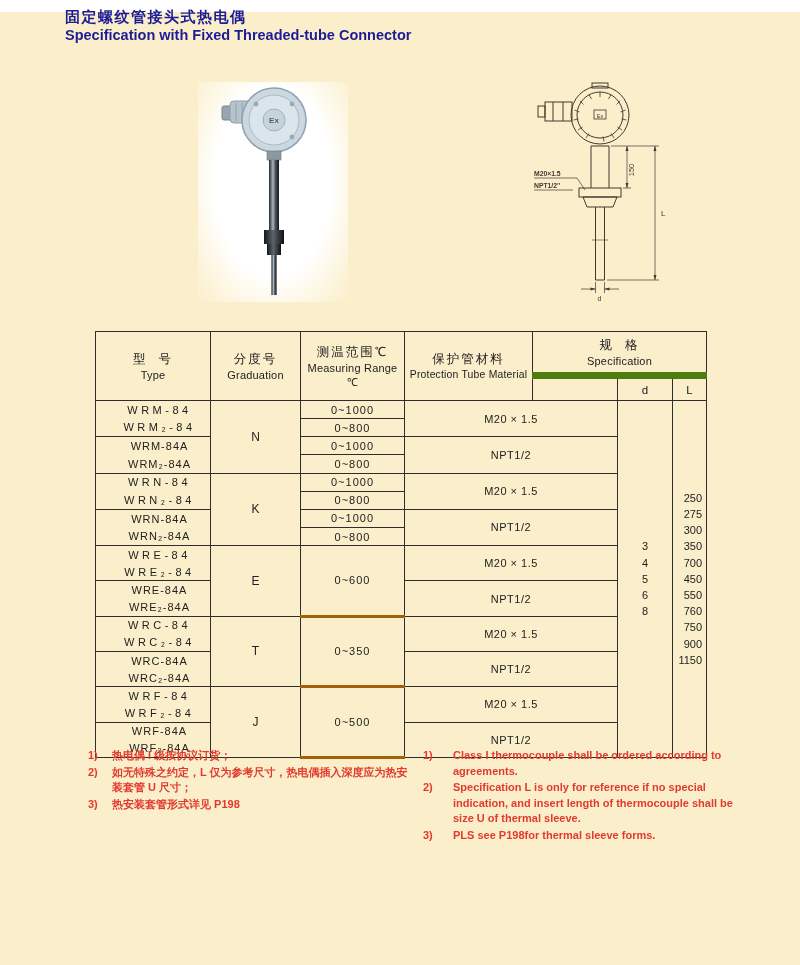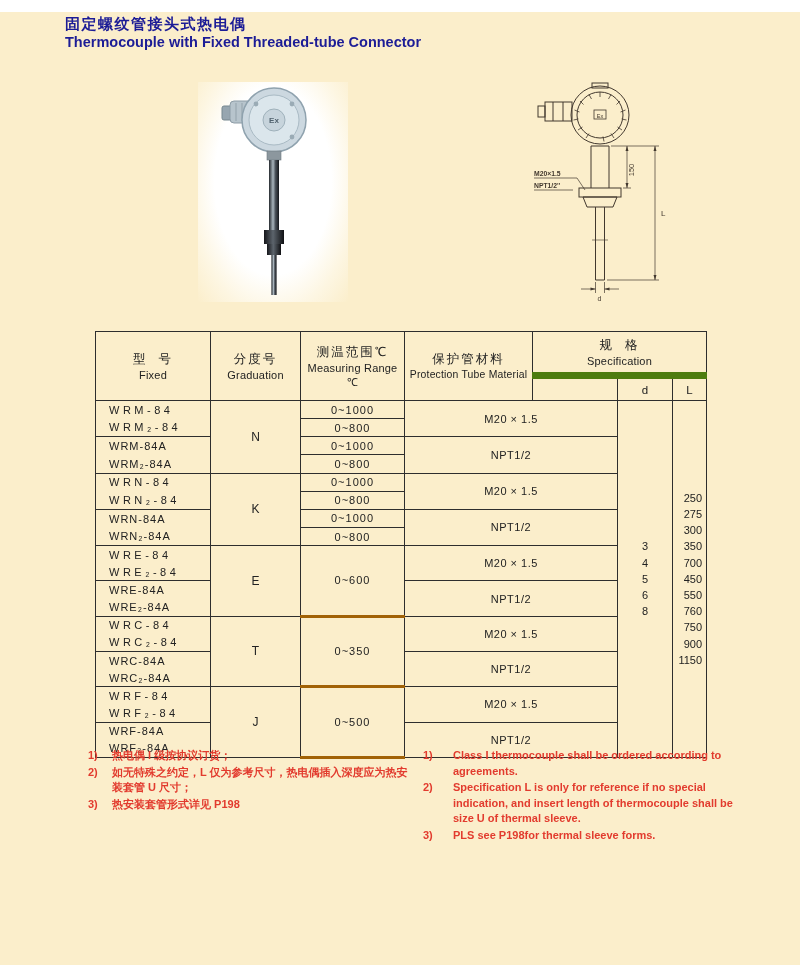--- a/index.html
+++ b/index.html
@@ -6,21 +6,21 @@
   body{
     width:800px;height:965px;position:relative;
     background:#fbeecb;
     font-family:"Liberation Sans", sans-serif;
     color:#1f1f1f;
     overflow:hidden;
   }
   .top-strip{position:absolute;top:0;left:0;width:800px;height:12px;background:#ffffff;}
 
   
-  .titles{position:absolute;left:65px;top:15px;}
+  .titles{position:absolute;left:65px;top:8px;}
   .title-zh{font-size:15px;font-weight:bold;color:#1c1c96;letter-spacing:1.5px;line-height:18px;}
   .title-en{font-size:14.5px;font-weight:bold;color:#1c1c96;line-height:19px;}
 
   
   .photo-wrap{position:absolute;left:198px;top:82px;width:150px;height:220px;
     background:radial-gradient(ellipse at 50% 45%, #ffffff 55%, #fdf6e2 78%, #fbeecb 100%);}
 
   
   .drawing-wrap{position:absolute;left:533px;top:80px;width:140px;height:225px;}
 
@@ -39,21 +39,21 @@
   .hz{font-size:12.5px;letter-spacing:2px;line-height:17px;white-space:pre;}
   .he{font-size:11px;line-height:14px;letter-spacing:0.2px;}
   .he-small{font-size:10.4px;line-height:13px;}
   .h-type,.h-grad,.h-range,.h-mat{border-right:1px solid #2e2e2e;border-bottom:1px solid #2e2e2e;}
   .h-spec{border-bottom:7px solid #4d7c0f;}
   .h-gap{border-right:1px solid #2e2e2e;}
   .h-d{border-right:1px solid #2e2e2e;font-size:11.5px;}
   .h-l{font-size:11.5px;}
 
   tbody td{height:17.15px;vertical-align:middle;}
-  td.ty{border-right:1px solid #2e2e2e;text-align:left;padding-left:13px;white-space:nowrap;}
+  td.ty{border-right:1px solid #2e2e2e;text-align:center;padding-left:13px;white-space:nowrap;}
   td.ty.tw{letter-spacing:3.5px;}
   td.ty.tn{letter-spacing:1px;}
   td.ty.bb{border-bottom:1px solid #2e2e2e;}
   td.gr{border-right:1px solid #2e2e2e;border-bottom:1px solid #2e2e2e;text-align:center;font-size:12px;}
   td.rg{border-right:1px solid #2e2e2e;text-align:center;letter-spacing:1px;}
   td.rg.rb{border-bottom:1px solid #2e2e2e;}
   td.rg.rs{border-bottom:3px solid #a16207;}
   td.mt{border-right:1px solid #2e2e2e;border-bottom:1px solid #2e2e2e;text-align:center;letter-spacing:0.5px;}
   td.dc{border-right:1px solid #2e2e2e;text-align:center;}
   td.lc{text-align:right;padding-right:4px;}
@@ -69,21 +69,21 @@
   .notes-en .note .num{flex:0 0 30px;}
   .note .txt{flex:1;}
 </style>
 </head>
 <body>
 
 <div class="top-strip"></div>
 
 <div class="titles">
   <div class="title-zh">固定螺纹管接头式热电偶</div>
-  <div class="title-en">Thermocouple with Fixed Threaded-tube Connector</div>
+  <div class="title-en">Specification with Fixed Threaded-tube Connector</div>
 </div>
 
 <div class="photo-wrap">
   <svg width="150" height="220" viewBox="0 0 150 220">
     <defs>
       <linearGradient id="tubeG" x1="0" y1="0" x2="1" y2="0">
         <stop offset="0" stop-color="#23272c"></stop>
         <stop offset="0.4" stop-color="#a9b5bd"></stop>
         <stop offset="0.65" stop-color="#4a5159"></stop>
         <stop offset="1" stop-color="#14161a"></stop>
@@ -199,21 +199,21 @@
       <col style="width:104px">
     <col style="width:128px">
       <col style="width:85px">
       <col style="width:55px">
       <col style="width:34px">
   </colgroup>
   <thead>
     <tr class="hr1">
       <th class="h-type" rowspan="2">
         <div class="hz">型  号</div>
-        <div class="he">Fixed</div>
+        <div class="he">Type</div>
       </th>
       <th class="h-grad" rowspan="2">
         <div class="hz">分度号</div>
         <div class="he">Graduation</div>
       </th>
       <th class="h-range" rowspan="2">
         <div class="hz">测温范围℃</div>
         <div class="he">Measuring Range ℃</div>
       </th>
       <th class="h-mat" rowspan="2">

